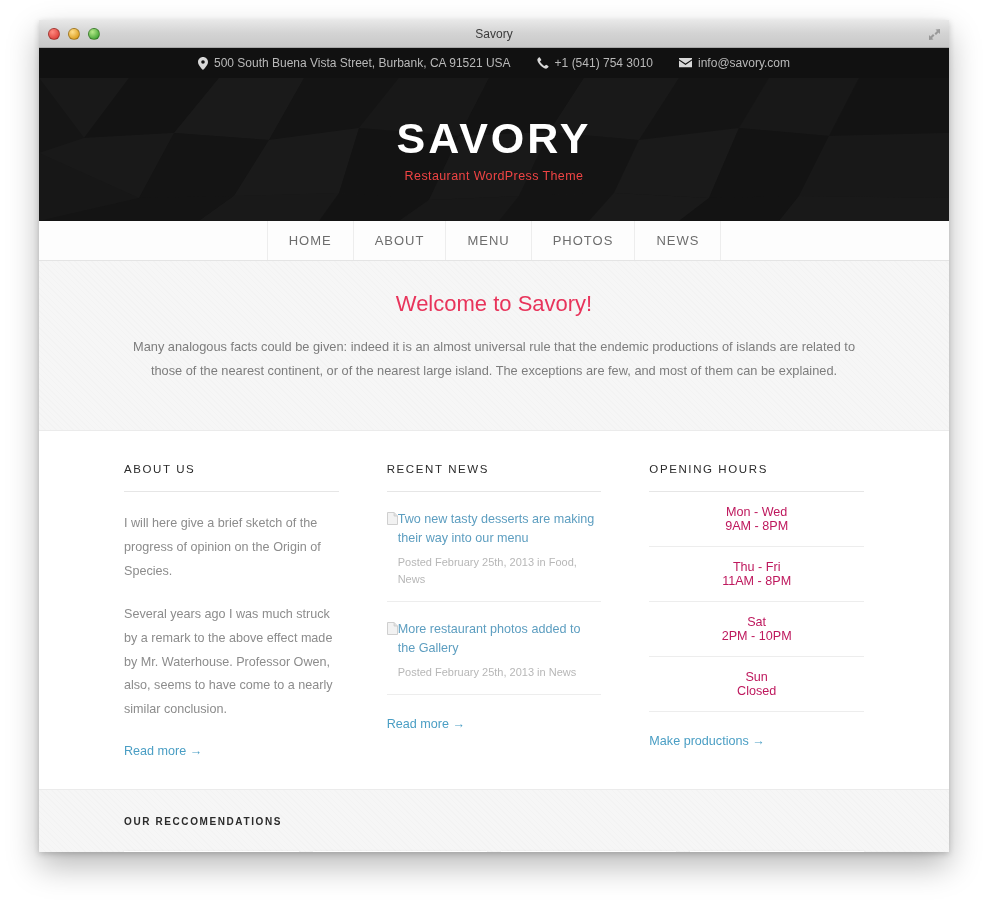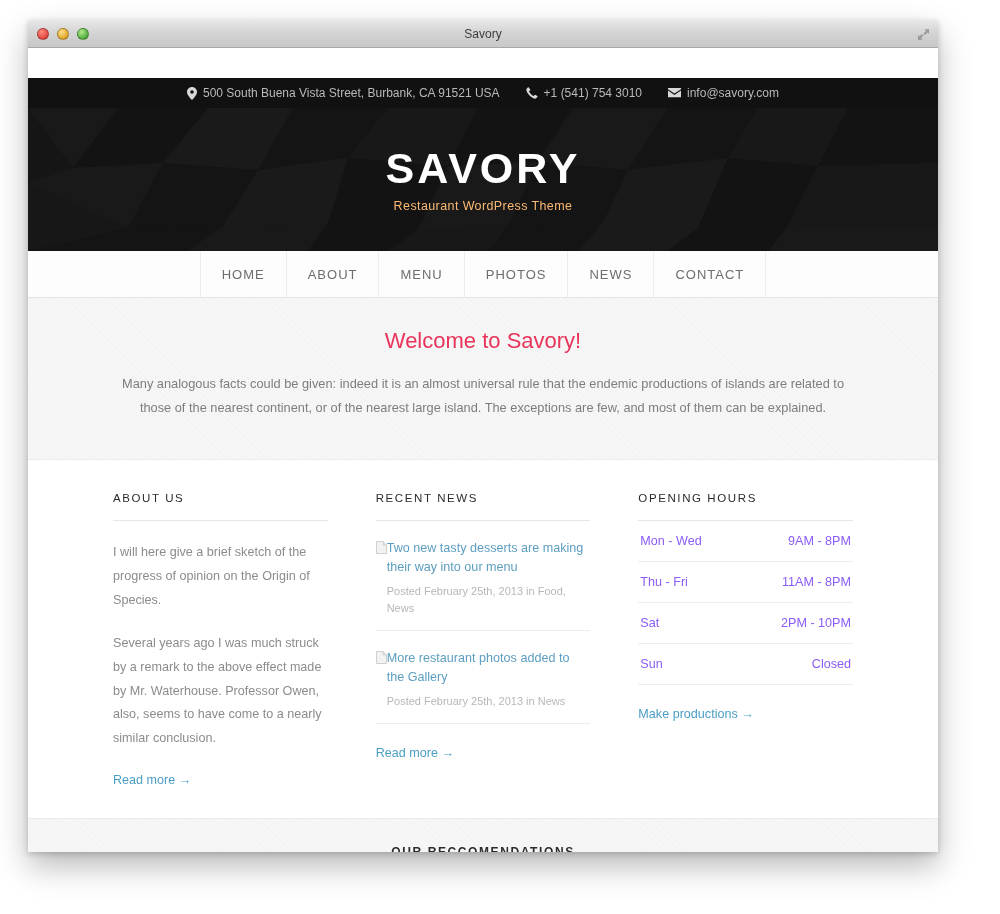--- a/index.html
+++ b/index.html
@@ -8,21 +8,21 @@
     width: 1000px;
     height: 914px;
     background: #ffffff;
     font-family: "Liberation Sans", sans-serif;
     overflow: hidden;
   }
 
   
   #browser-window {
     position: absolute;
-    left: 28px;
+    left: 39px;
     top: 20px;
     width: 910px;
     height: 832px;
     background: #ffffff;
     box-shadow: 0 14px 30px rgba(0,0,0,0.28), 0 2px 6px rgba(0,0,0,0.18);
     overflow: hidden;
   }
 
   #title-bar {
     position: relative;
@@ -71,21 +71,20 @@
   
   #contact-bar {
     height: 30px;
     background: #111111;
     display: flex;
     align-items: center;
     justify-content: center;
     gap: 26px;
     font-size: 12px;
     color: #b9b9b9;
-    margin-top: 30px;
   }
   .contact-item {
     display: flex;
     align-items: center;
     gap: 6px;
     white-space: nowrap;
   }
   .contact-item svg { display: block; fill: #d8d8d8; }
 
   
@@ -109,27 +108,27 @@
     font-size: 43px;
     letter-spacing: 3px;
     font-weight: bold;
     color: #ffffff;
     font-family: "Liberation Sans", sans-serif;
     line-height: 1.05;
   }
   #site-tagline {
     margin-top: 7px;
     font-size: 12.5px;
-    color: #fdba74;
+    color: #ef4444;
     letter-spacing: 0.4px;
   }
 
   
   #main-nav {
-    height: 47px;
+    height: 40px;
     background: #fdfdfd;
     border-bottom: 1px solid #e4e4e4;
     display: flex;
     align-items: stretch;
     justify-content: center;
   }
   .nav-item {
     display: flex;
     align-items: center;
     padding: 0 21px;
@@ -154,21 +153,21 @@
     font-size: 22px;
     color: #e8345b;
     font-weight: normal;
     margin-bottom: 18px;
   }
   #welcome-text {
     font-size: 12.8px;
     line-height: 1.85;
     color: #7d7d7d;
     max-width: 730px;
-    margin: 4px auto;
+    margin: 12px auto;
   }
 
   
   #columns {
     display: flex;
     padding: 32px 85px 30px;
     gap: 48px;
     background: #ffffff;
   }
   .column { flex: 1; min-width: 0; }
@@ -220,35 +219,35 @@
     line-height: 1.5;
   }
 
   .hours-row {
     display: flex;
     justify-content: space-between;
     align-items: center;
     padding: 13px 2px;
     border-bottom: 1px solid #ededed;
     font-size: 12.6px;
-    color: #8b5cf6;
+    color: #be185d;
+    flex-direction: column;
   }
 
   
   #recommendations {
     background: #f6f6f6;
     background-image:
       repeating-linear-gradient(45deg, rgba(0,0,0,0.012) 0 1px, transparent 1px 4px);
     border-top: 1px solid #ebebeb;
     padding: 26px 85px 0;
     flex: 1;
   }
   #recommendations-title {
-    text-align: center;
-    font-size: 12px;
+    font-size: 10px;
     font-weight: bold;
     letter-spacing: 1.6px;
     color: #2b2b2b;
     margin-bottom: 24px;
   }
   #recommend-grid {
     display: flex;
     gap: 14px;
   }
   .food-card {
@@ -350,21 +349,20 @@
         <div id="site-tagline">Restaurant WordPress Theme</div>
       </div>
     </div>
 
     <div id="main-nav">
       <div class="nav-item">HOME</div>
       <div class="nav-item">ABOUT</div>
       <div class="nav-item">MENU</div>
       <div class="nav-item">PHOTOS</div>
       <div class="nav-item">NEWS</div>
-      <div class="nav-item">CONTACT</div>
     </div>
 
     <div id="welcome-band">
       <h1 id="welcome-title">Welcome to Savory!</h1>
       <p id="welcome-text">Many analogous facts could be given: indeed it is an almost universal rule that the endemic productions of islands are related to those of the nearest continent, or of the nearest large island. The exceptions are few, and most of them can be explained.</p>
     </div>
 
     <div id="columns">
 
       <div class="column">

